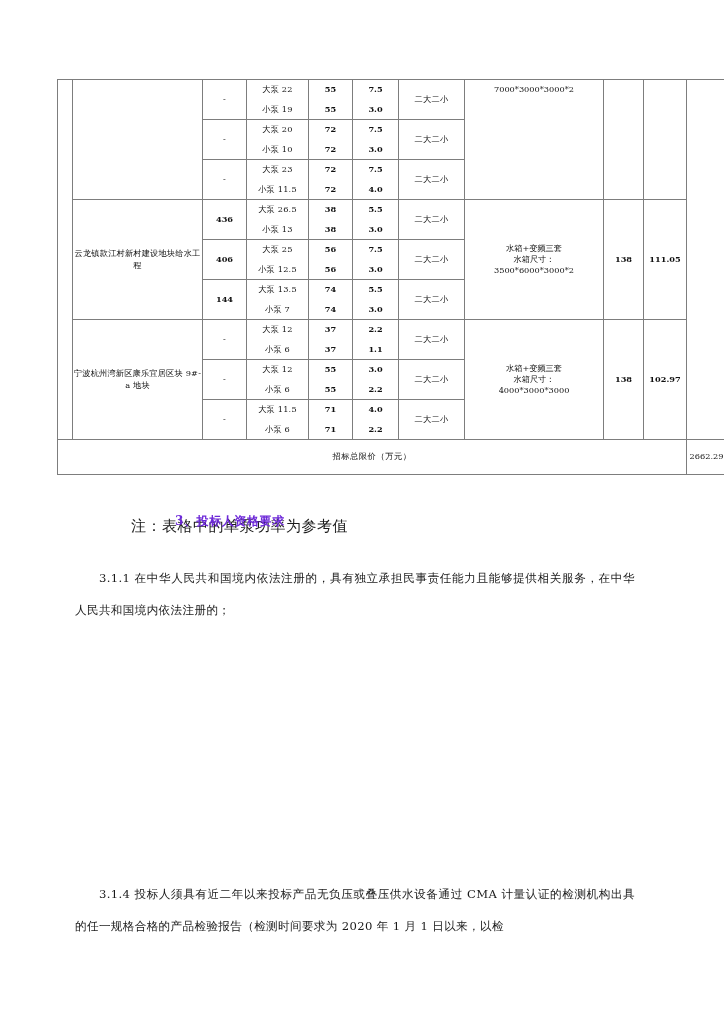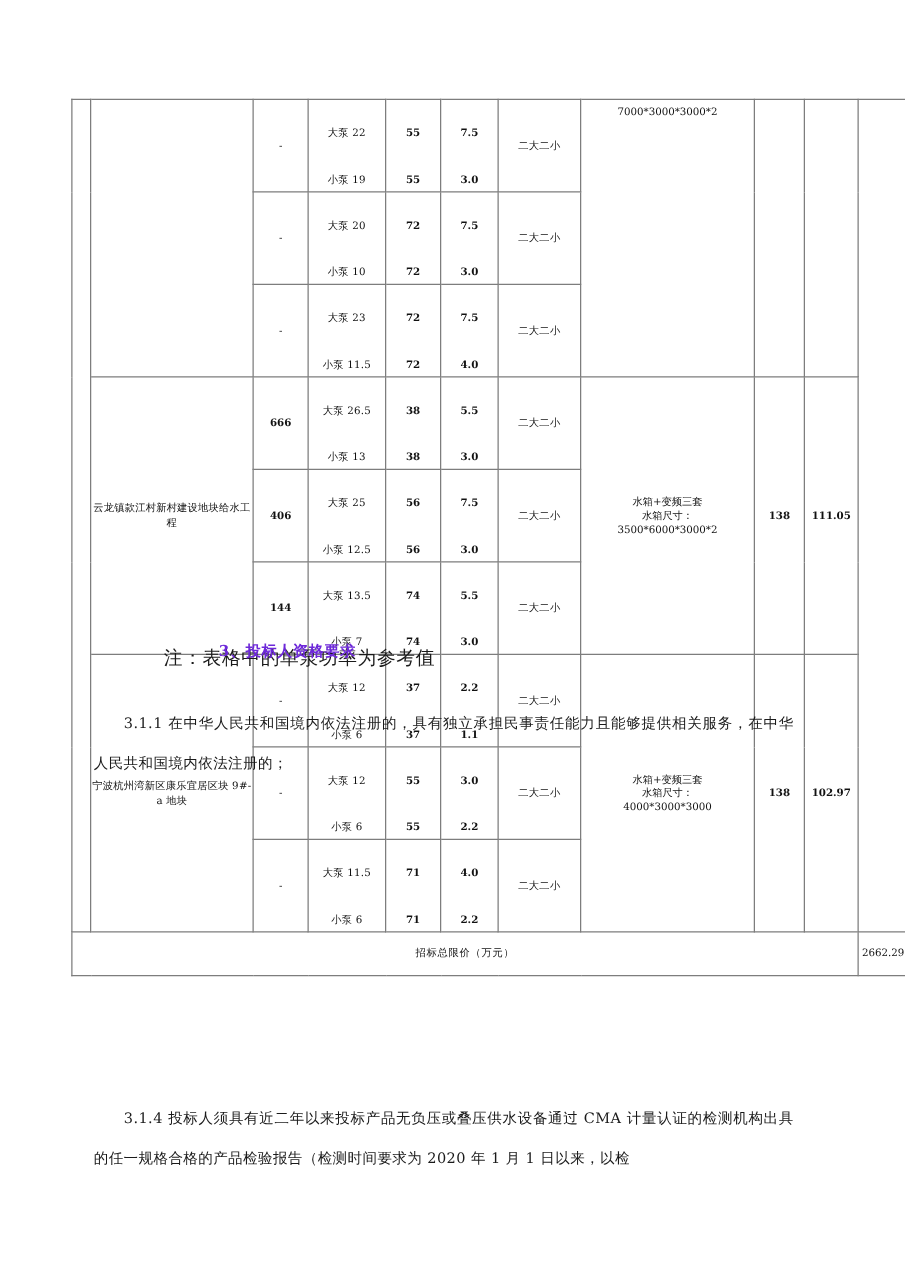--- a/index.html
+++ b/index.html
@@ -77,21 +77,20 @@
     letter-spacing: 0.6px;
     height: 34px;
   }
   td.total-val {
     font-size: 8.6px;
   }
   .sub {
     display: block;
     height: 19px;
     line-height: 19px;
-    margin-top: 17px;
   }
   .sub + .sub {
     border-top: 1px solid transparent;
   }
   .tank-line { display: block; }
 
   
   .note {
     position: absolute;
     left: 131px;
@@ -201,21 +200,21 @@
               <span class="sub">72</span>
             </td>
             <td class="cell-num">
               <span class="sub">7.5</span>
               <span class="sub">4.0</span>
             </td>
             <td class="cell-cfg">二大二小</td>
           </tr>
           <tr style="height: 37px;">
             <td class="cell-proj" rowspan="3">云龙镇款江村新村建设地块给水工程</td>
-            <td class="cell-dash cell-num">666</td>
+            <td class="cell-dash cell-num">436</td>
             <td class="cell-pump">
               <span class="sub">大泵 26.5</span>
               <span class="sub">小泵 13</span>
             </td>
             <td class="cell-num">
               <span class="sub">38</span>
               <span class="sub">38</span>
             </td>
             <td class="cell-num">
               <span class="sub">5.5</span>

